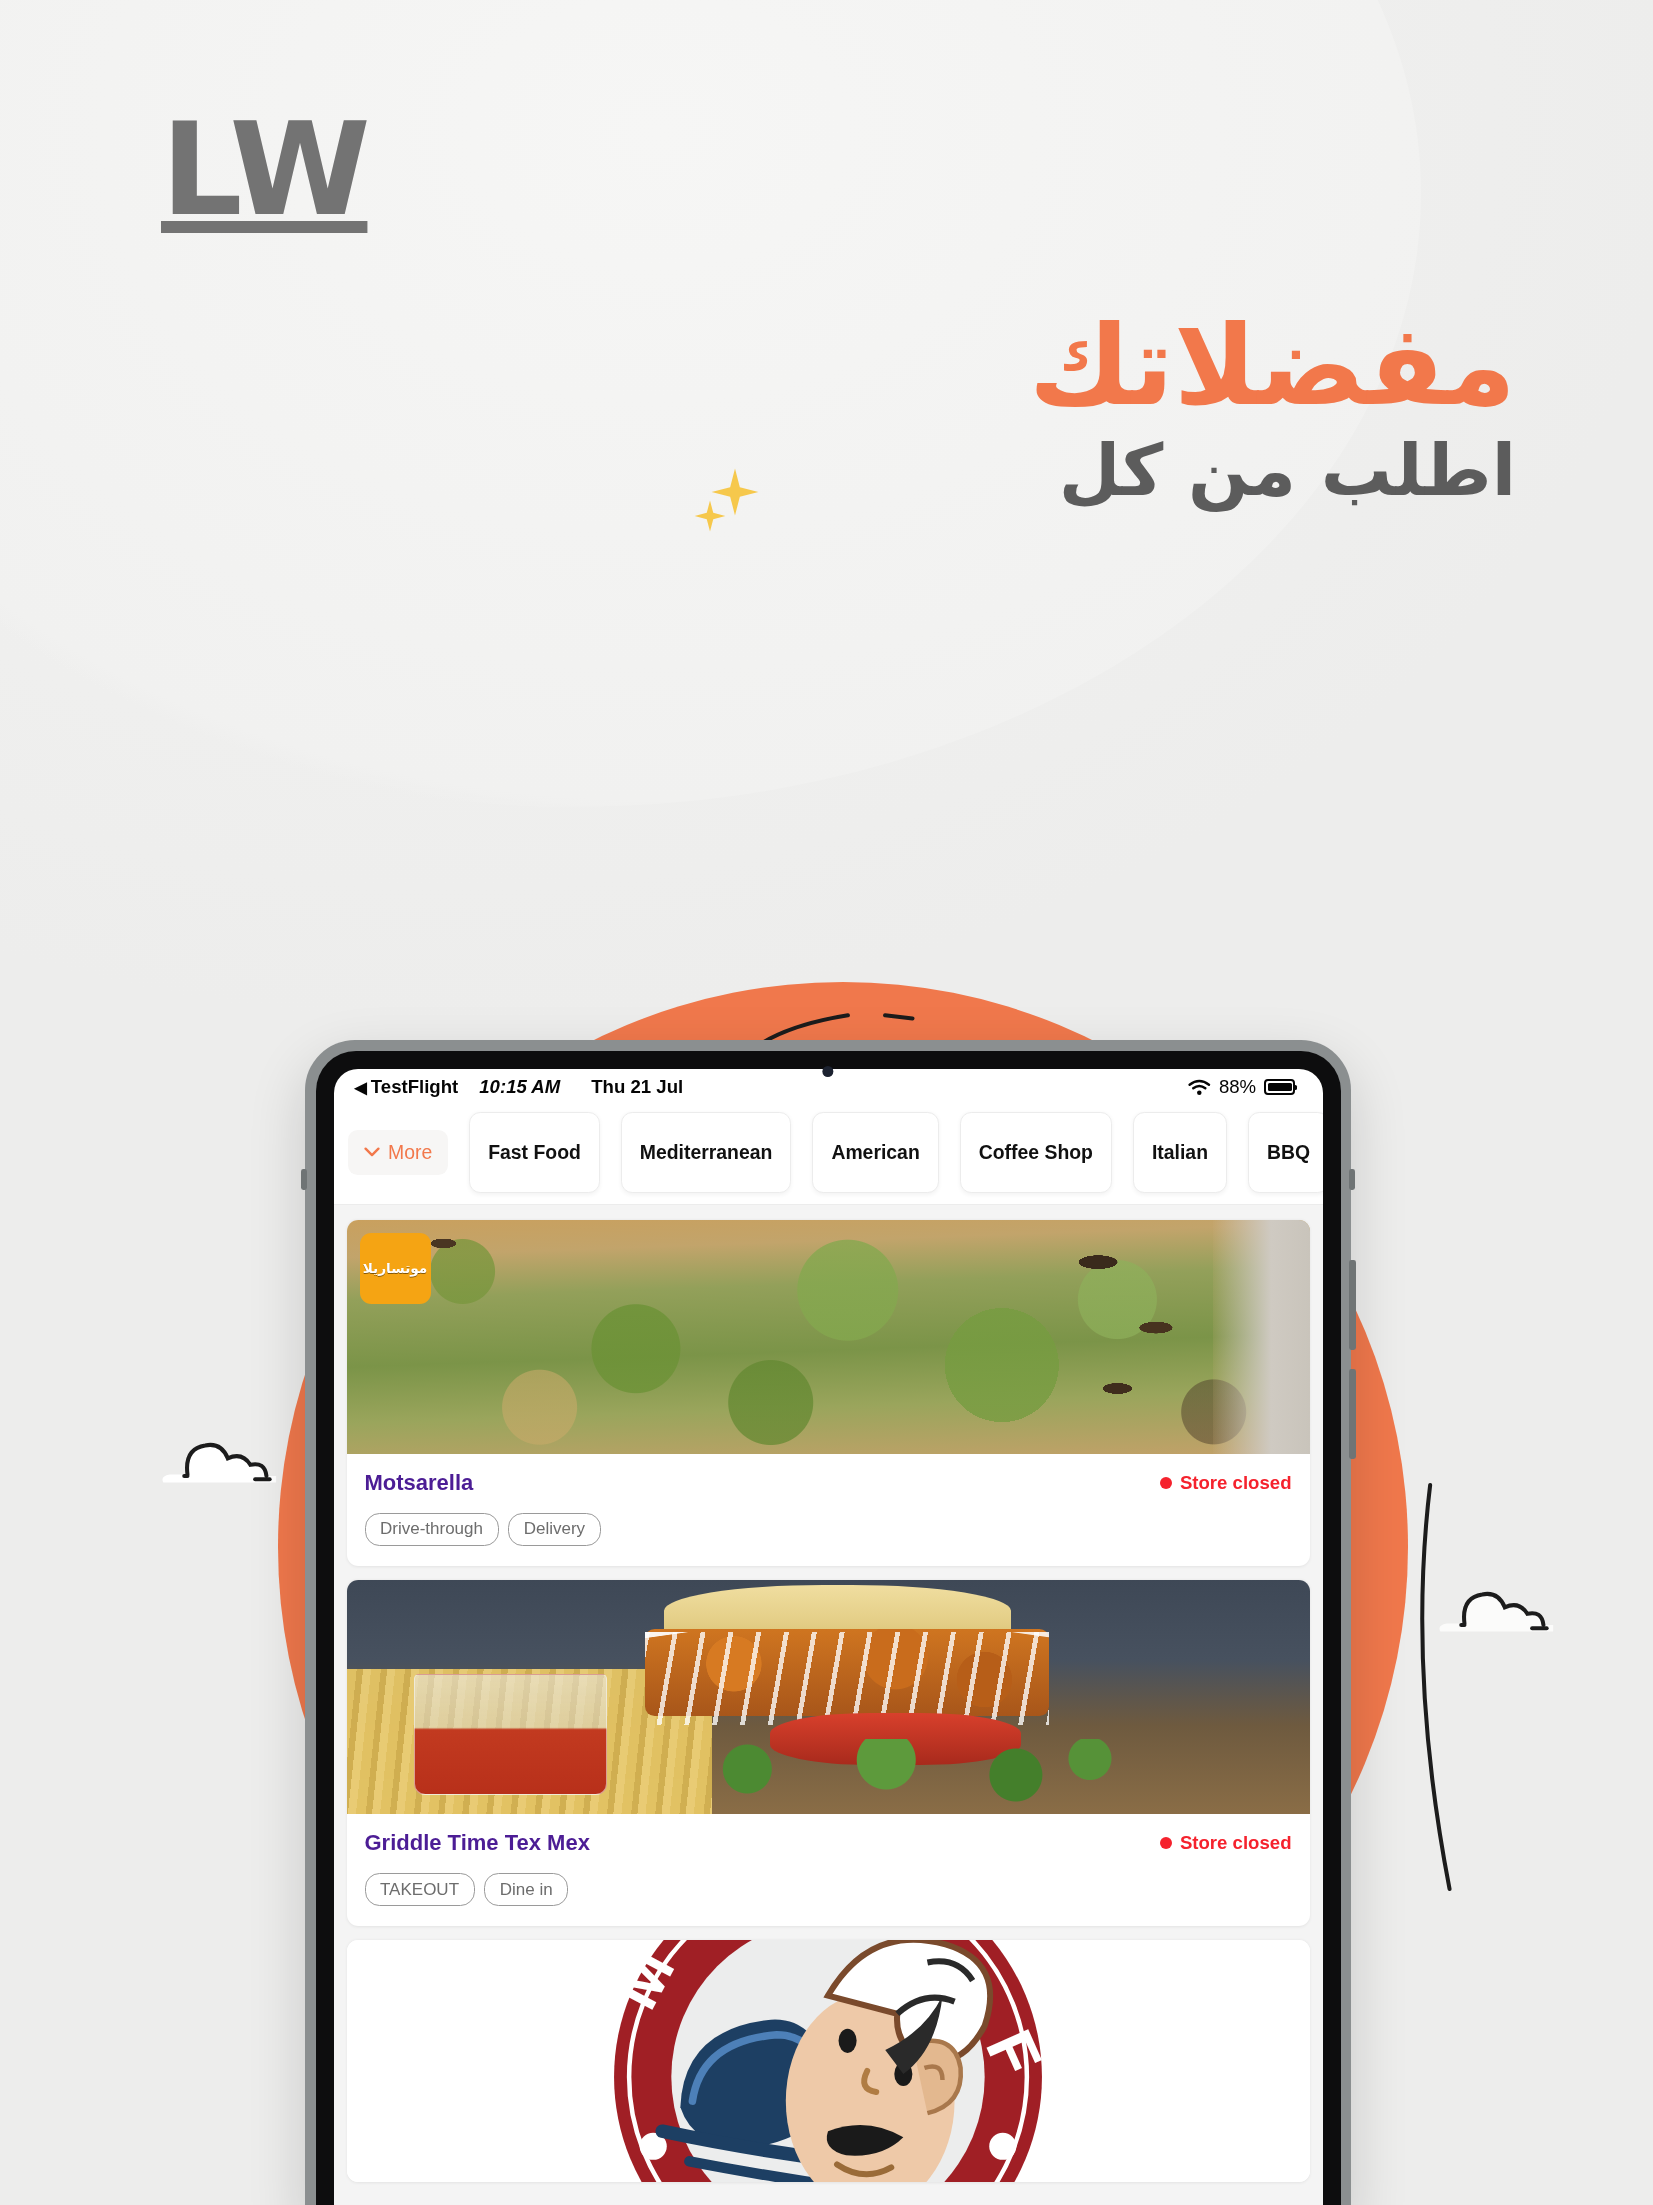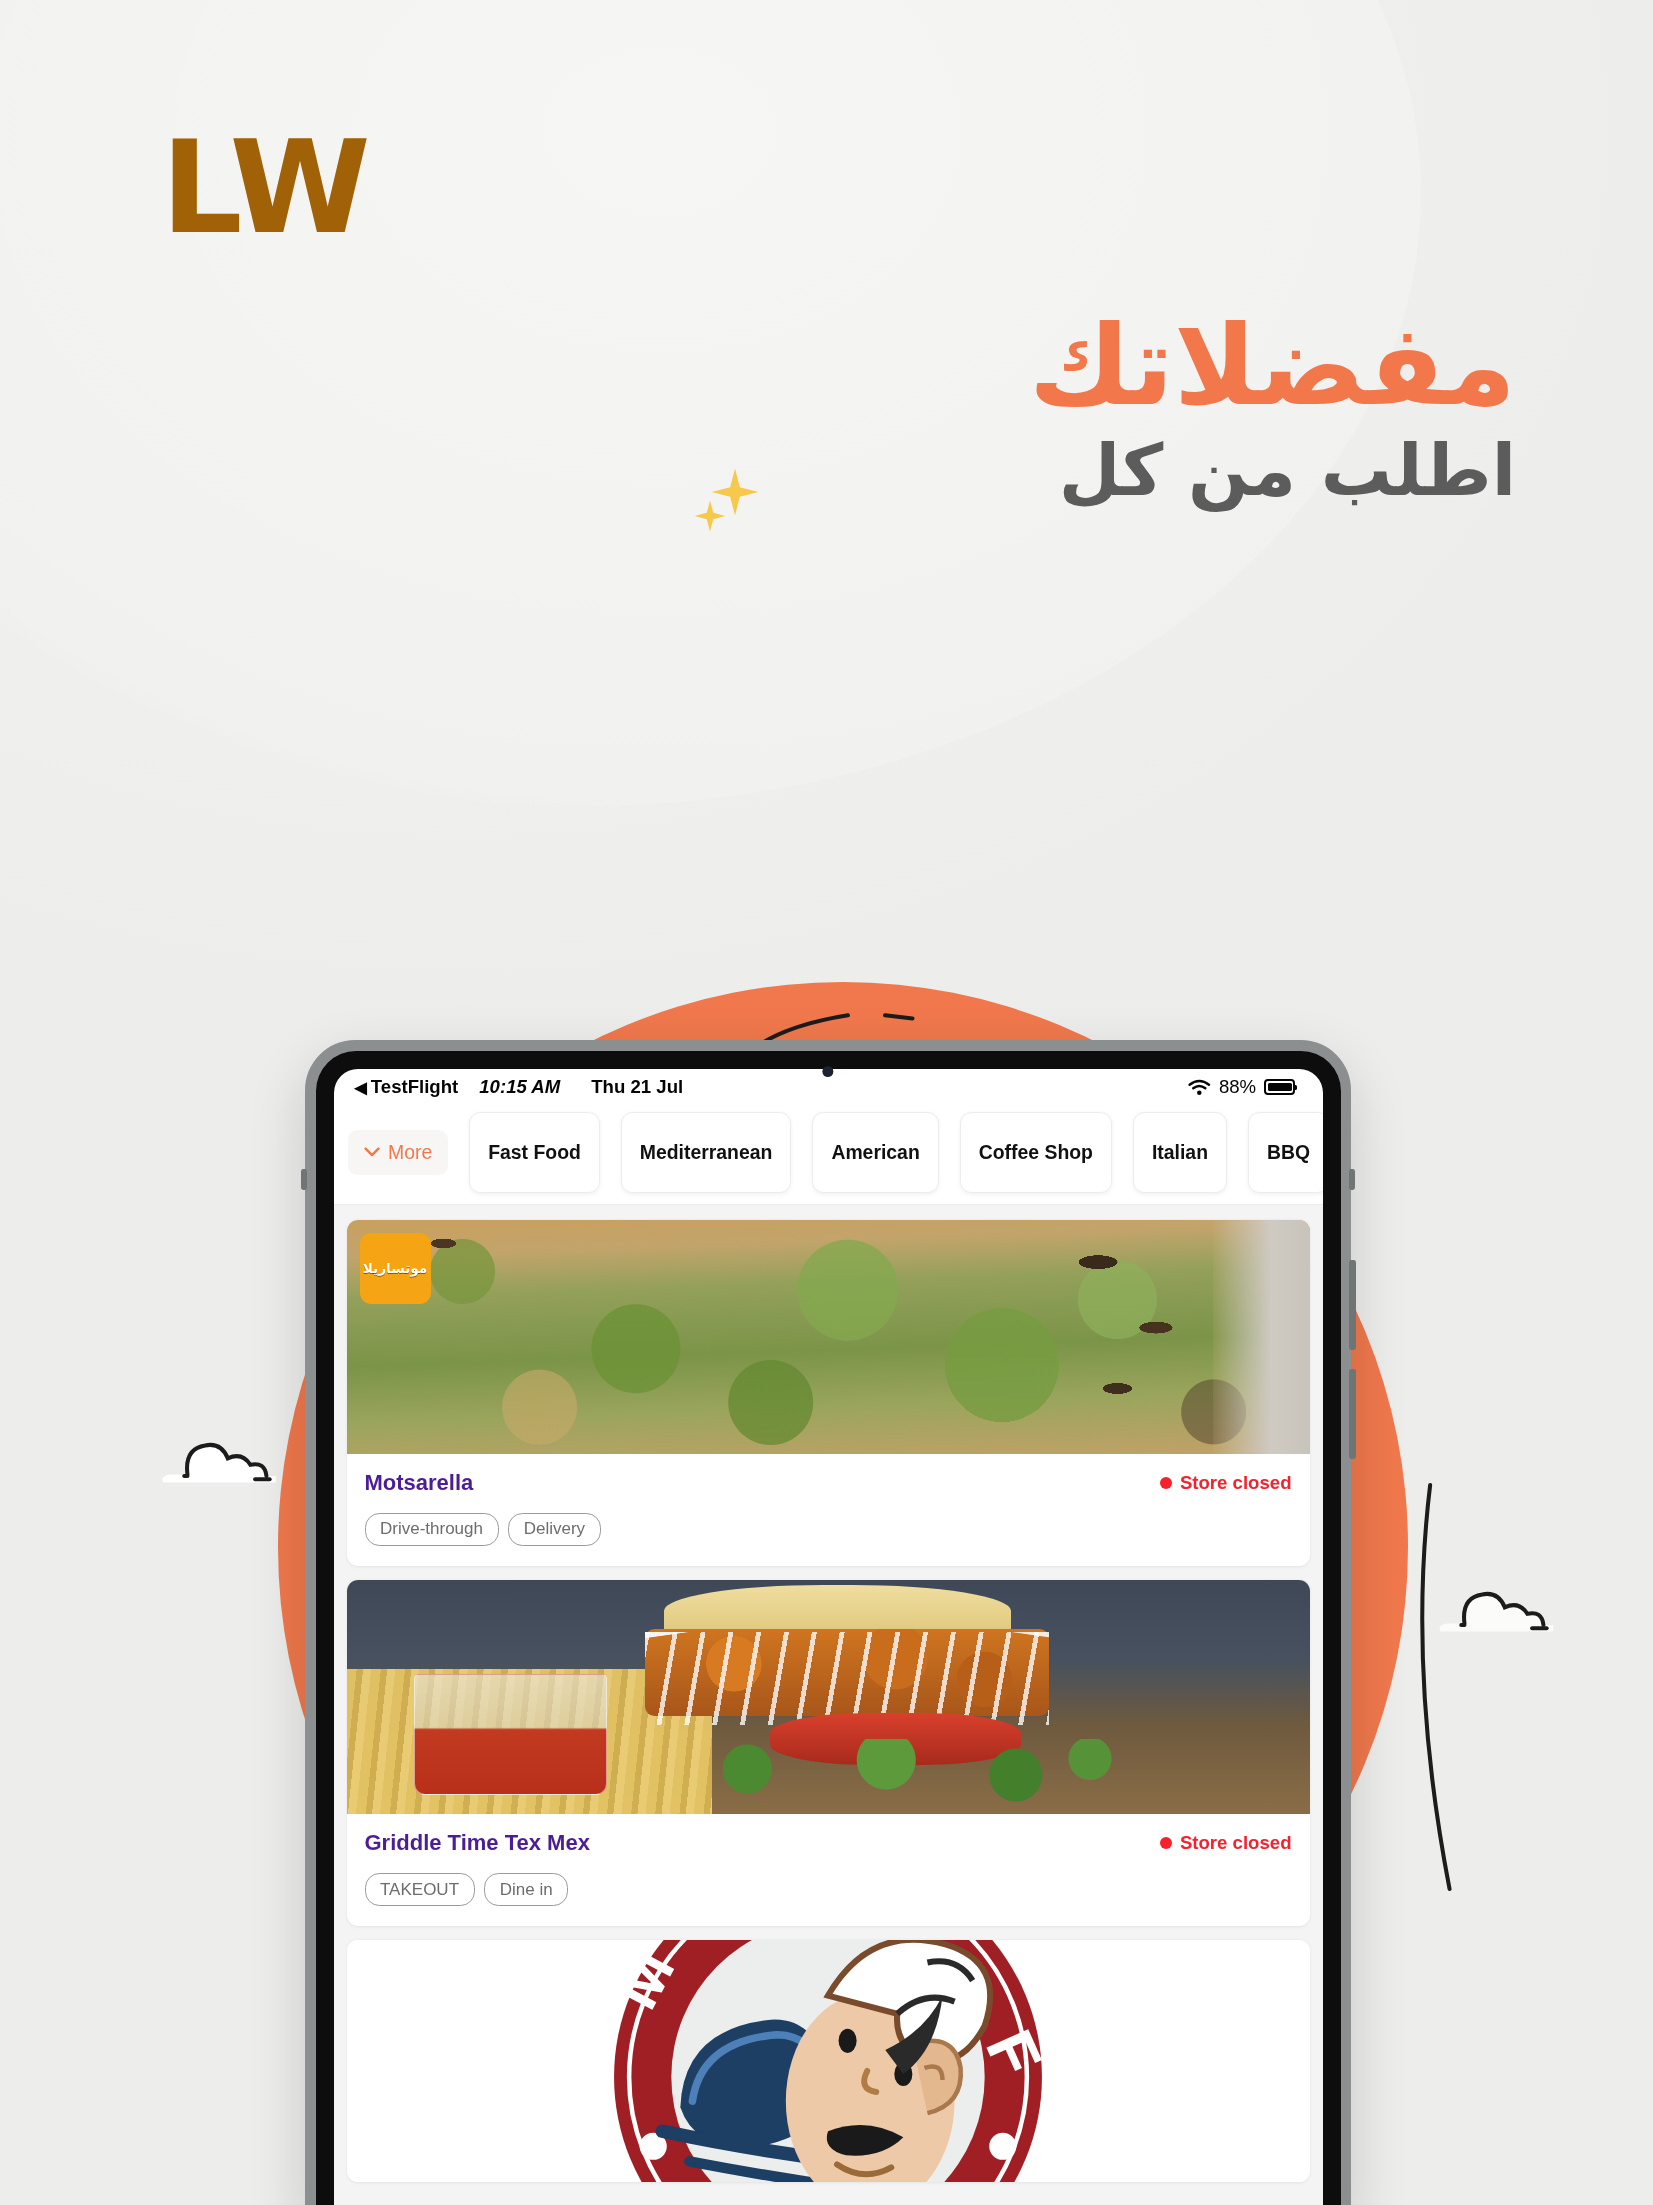--- a/index.html
+++ b/index.html
@@ -30,27 +30,28 @@
     width: 1695px;
     height: 1227px;
     border-radius: 50%;
     background: radial-gradient(ellipse at 55% 45%, #f6f6f5 0%, #f1f1f0 70%, rgba(240,240,239,0) 72%);
   }
 
   
   #brand-logo {
     position: absolute;
     left: 161px;
-    top: 130px;
+    top: 112px;
     font-size: 128px;
     font-weight: 700;
     letter-spacing: -3.2px;
-    color: #a16207;
+    color: #737373;
     line-height: 0.9;
     font-family: "DejaVu Sans", sans-serif;
+    text-decoration: underline;
   }
 
   
   #headline {
     position: absolute;
     right: 137px;
     top: 300px;
     text-align: right;
     direction: rtl;
   }

